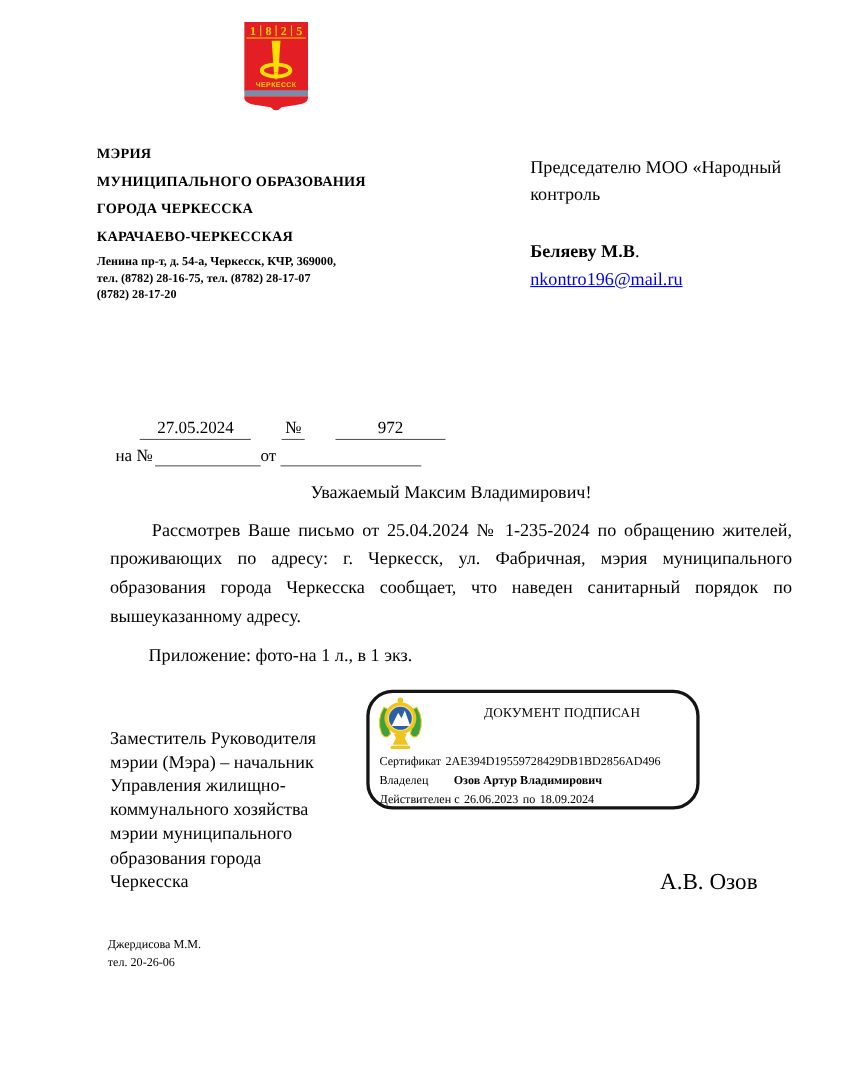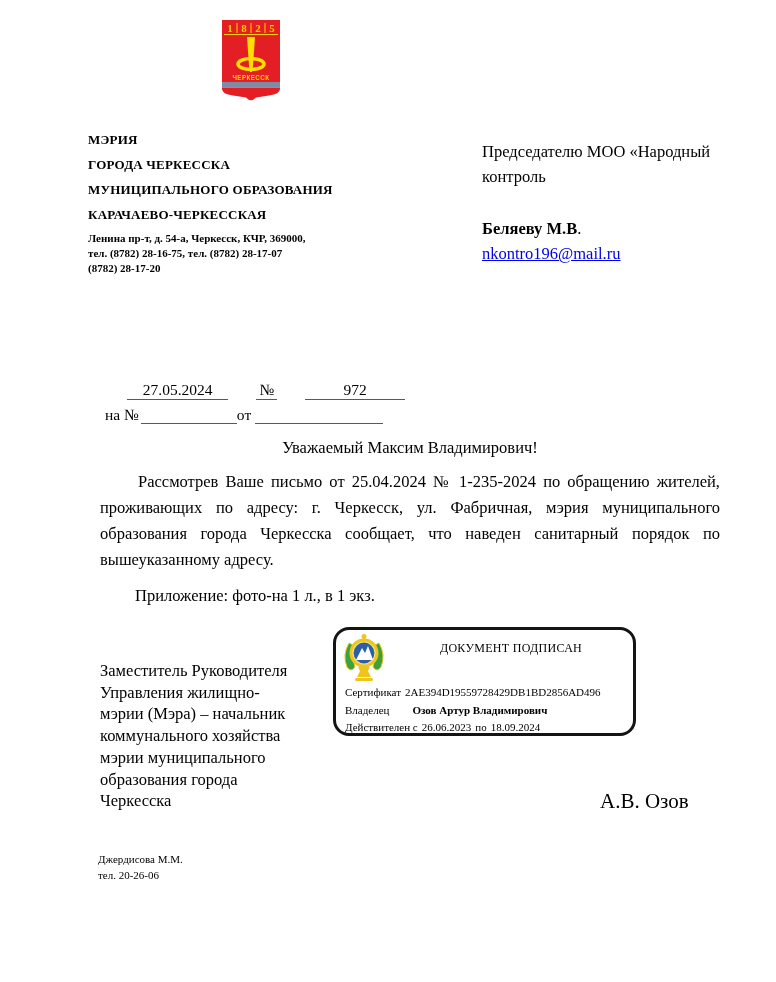--- a/index.html
+++ b/index.html
@@ -39,21 +39,21 @@
   .ref-blank2{width:128px;}
 
   
   .salutation{left:100px;top:438px;width:620px;text-align:center;font-size:16.5px;}
   .paragraph{left:100px;top:469px;width:620px;font-size:16.5px;line-height:26px;
              text-align:justify;text-indent:38px;}
   .attachment{left:100px;top:586px;width:620px;font-size:16.5px;padding-left:35px;}
 
   
   .stamp{left:333px;top:627px;width:303px;height:109px;border:3px solid #141414;
-         border-radius:16px;box-sizing:border-box;background:#fff;}
+         border-radius:24px;box-sizing:border-box;background:#fff;}
   .stamp-head{display:flex;align-items:flex-start;}
   .stamp-arms{margin:3px 2px 0 5px;flex:0 0 auto;}
   .stamp-titles{flex:1;text-align:center;padding-top:11px;font-size:12px;line-height:15px;letter-spacing:.3px;}
   .stamp-lines{padding:1px 8px 0 9px;font-size:11px;line-height:17.5px;white-space:nowrap;}
   .stamp-lines .b{font-weight:bold;padding-left:19px;}
   .stamp-head,.stamp-lines{color:#000;}
   .sp{display:inline-block;width:4px;}
 
   
   .signature{left:100px;top:660px;width:245px;font-size:16.5px;line-height:21.7px;}
@@ -89,22 +89,22 @@
 
     <text x="29" y="59.5" font-family="'Liberation Sans',sans-serif" font-size="6.3" font-weight="bold" fill="#ffd200" text-anchor="middle" letter-spacing="0.4">ЧЕРКЕССК</text>
 
     <rect x="0" y="62" width="58" height="5.5" fill="#7f8aa5"></rect>
 
     <path d="M0,67.5 L58,67.5 L58,69 Q58,74 47,75.5 L34,77.5 Q29,83 24,77.5 L11,75.5 Q0,74 0,69 Z" fill="#e31e24"></path>
   </svg>
 
   <div class="abs sender">
     <div class="org-line">МЭРИЯ</div>
+    <div class="org-line">МУНИЦИПАЛЬНОГО ОБРАЗОВАНИЯ</div>
     <div class="org-line">ГОРОДА ЧЕРКЕССКА</div>
-    <div class="org-line">МУНИЦИПАЛЬНОГО ОБРАЗОВАНИЯ</div>
     <div class="org-line">КАРАЧАЕВО-ЧЕРКЕССКАЯ</div>
     <div class="addr">
       <div>Ленина пр-т, д. 54-а, Черкесск, КЧР, 369000,</div>
       <div>тел. (8782) 28-16-75,  тел. (8782) 28-17-07</div>
       <div>(8782) 28-17-20</div>
     </div>
   </div>
 
   <div class="abs recipient">
     <div>Председателю МОО «Народный</div>
@@ -161,22 +161,22 @@
         <span>Владелец</span><span class="sp"></span><span class="b">Озов Артур Владимирович</span>
       </div>
       <div>
         <span>Действителен с</span><span class="sp"></span><span>26.06.2023</span><span class="sp"></span><span>по</span><span class="sp"></span><span>18.09.2024</span>
       </div>
     </div>
   </div>
 
   <div class="abs signature">
     <div>Заместитель Руководителя</div>
+    <div>мэрии (Мэра) – начальник</div>
     <div>Управления жилищно-</div>
-    <div>мэрии (Мэра) – начальник</div>
     <div>коммунального хозяйства</div>
     <div>мэрии муниципального</div>
     <div>образования города</div>
     <div>Черкесска</div>
   </div>
 
   <div class="abs signer-name">А.В. Озов</div>
 
   <div class="abs executor">
     <div>Джердисова М.М.</div>

